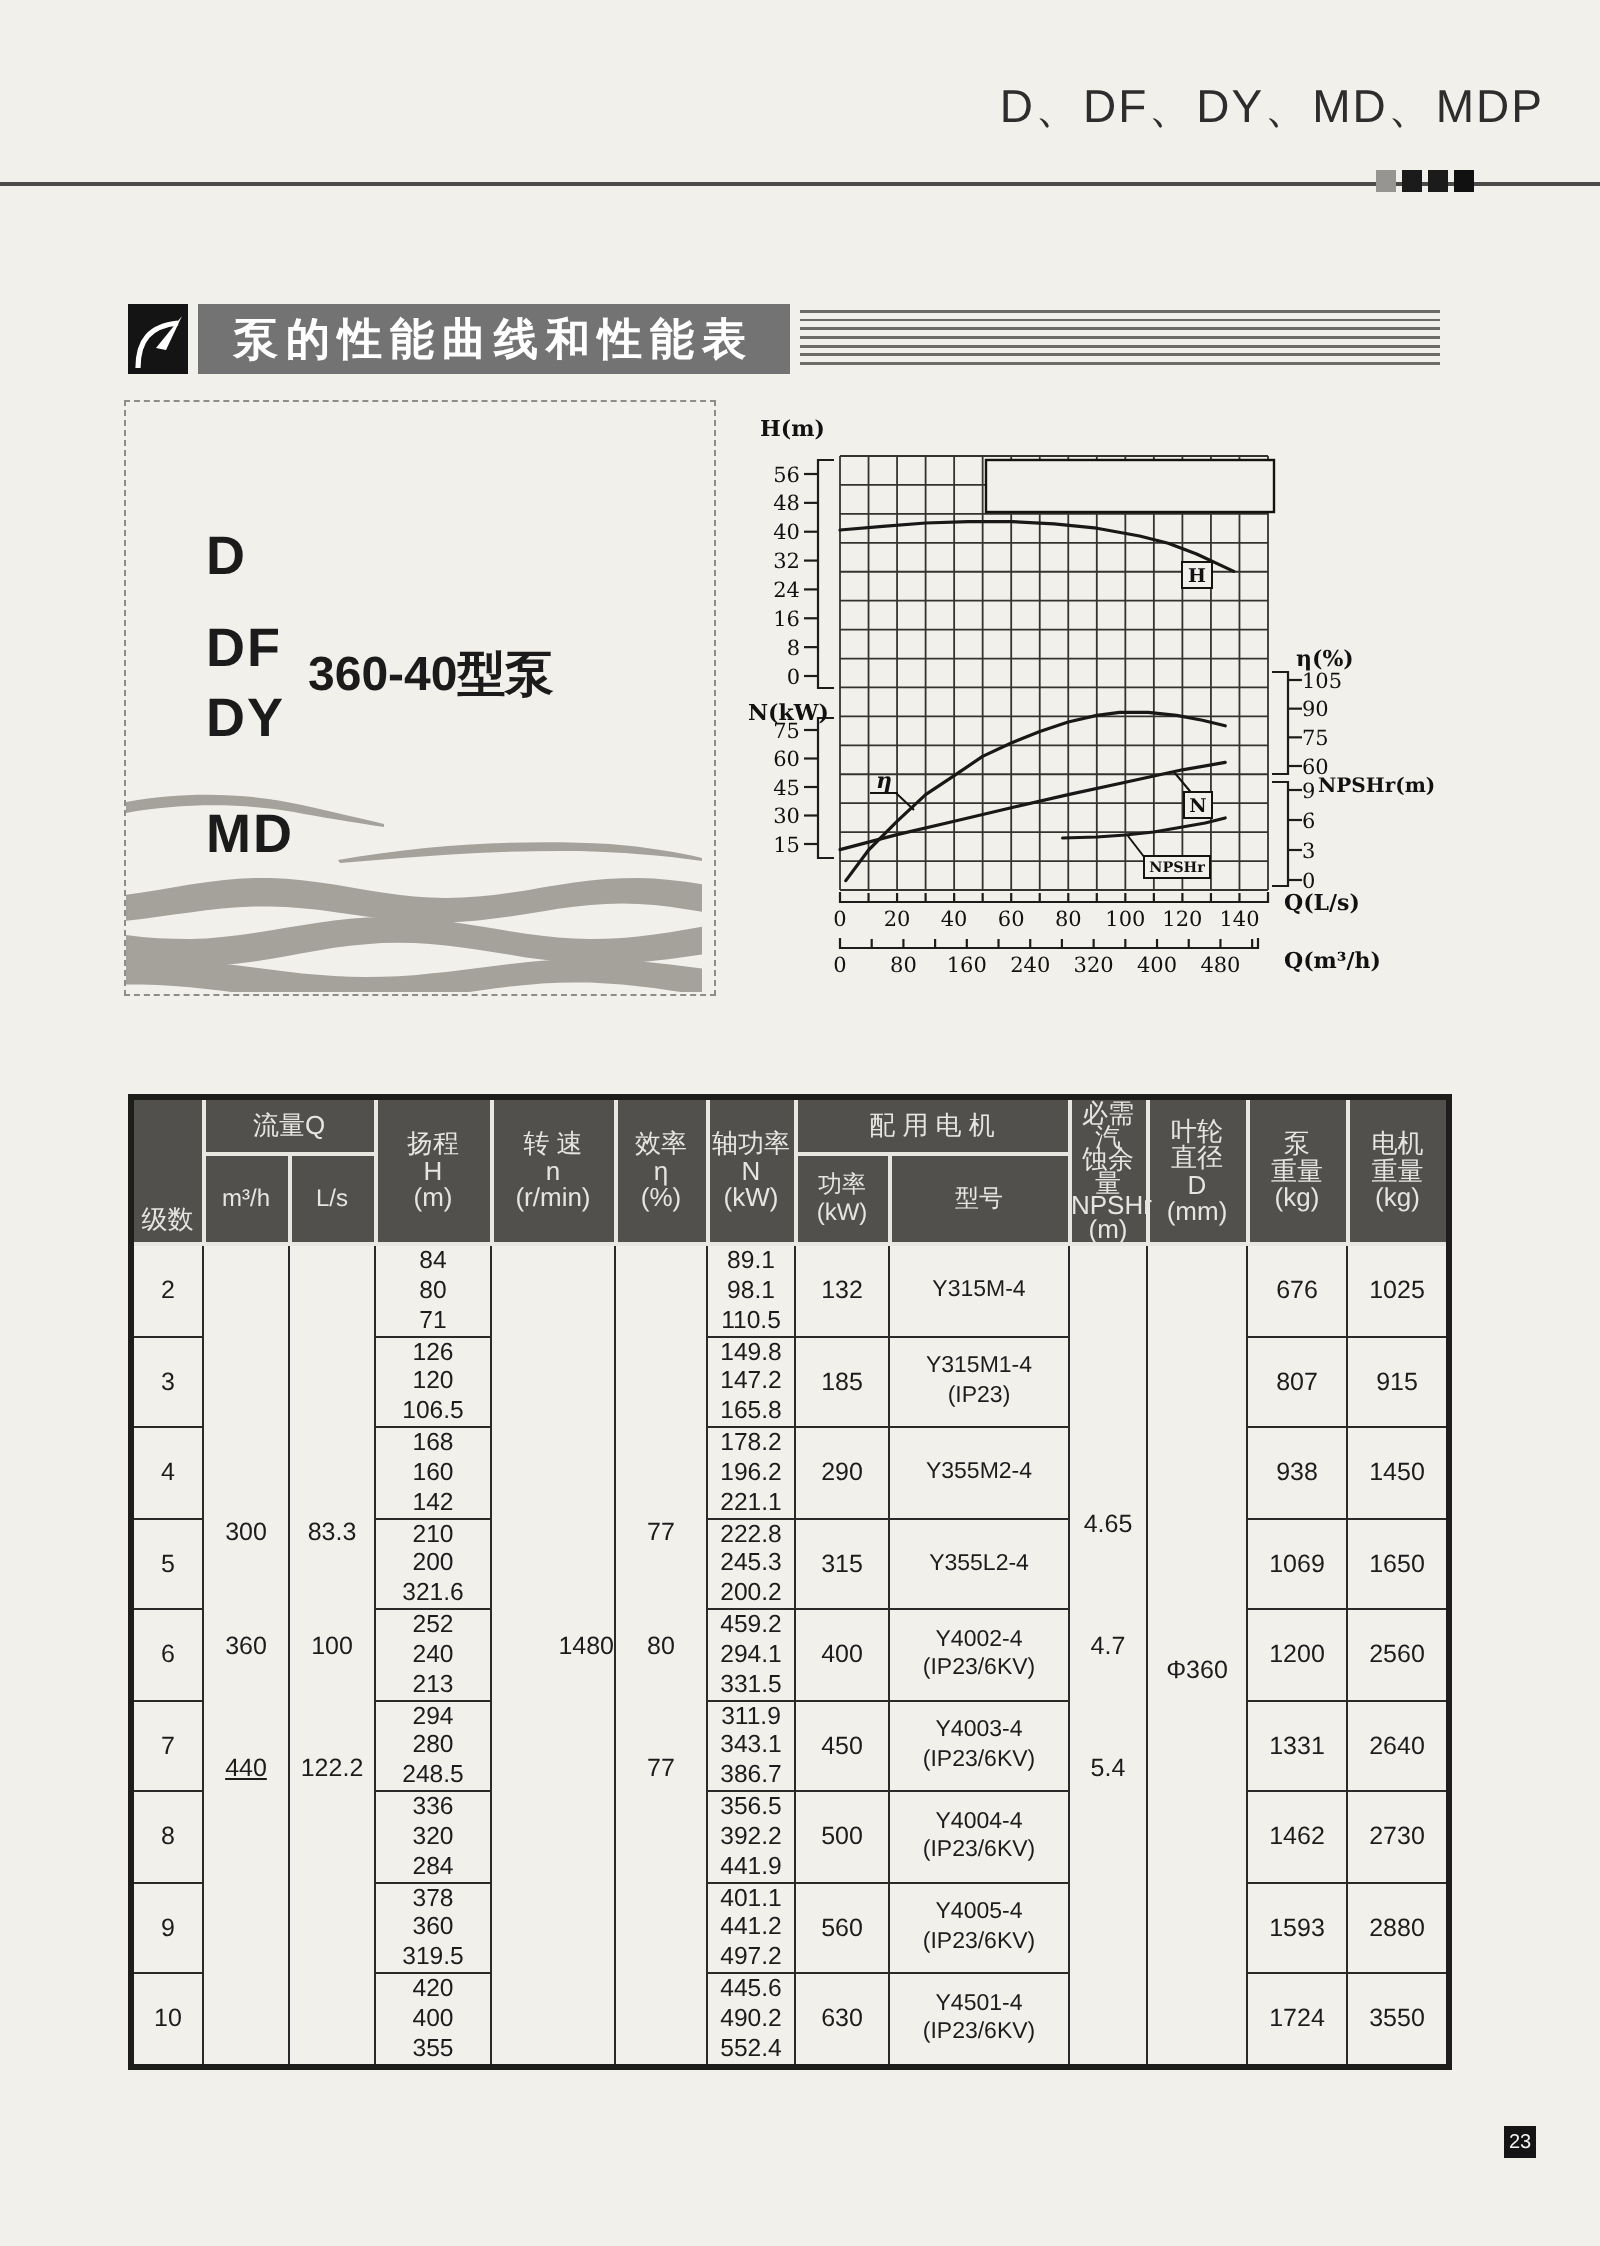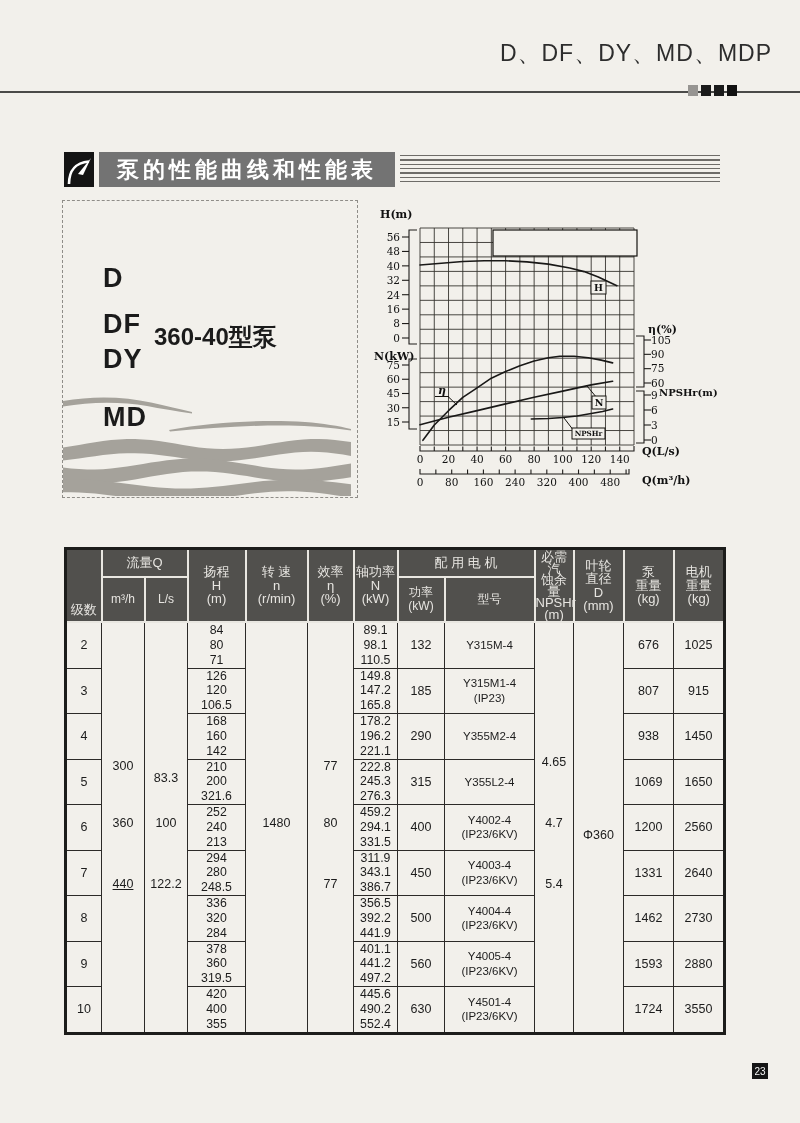--- a/index.html
+++ b/index.html
@@ -310,33 +310,33 @@
             <td>2</td>
             <td class="span-cell" rowspan="9">
               <div class="swrap">
                 <div class="sval" style="top: 35%;">300</div>
                 <div class="sval" style="top: 49%;">360</div>
                 <div class="sval" style="top: 64%; text-decoration: underline;">440</div>
               </div>
             </td>
             <td class="span-cell" rowspan="9">
               <div class="swrap">
-                <div class="sval" style="top: 35%; margin-top: 12px;">83.3</div>
+                <div class="sval" style="top: 35%;">83.3</div>
                 <div class="sval" style="top: 49%;">100</div>
                 <div class="sval" style="top: 64%;">122.2</div>
               </div>
             </td>
             <td>
               <div class="l3">84</div>
               <div class="l3">80</div>
               <div class="l3">71</div>
             </td>
             <td class="span-cell" rowspan="9">
               <div class="swrap">
-                <div class="sval" style="top: 49%;">1480</div>
+                <div class="sval" style="top: 49%; text-align: right;">1480</div>
               </div>
             </td>
             <td class="span-cell" rowspan="9">
               <div class="swrap">
                 <div class="sval" style="top: 35%;">77</div>
                 <div class="sval" style="top: 49%;">80</div>
                 <div class="sval" style="top: 64%;">77</div>
               </div>
             </td>
             <td>
@@ -405,21 +405,21 @@
           <tr>
             <td>5</td>
             <td>
               <div class="l3">210</div>
               <div class="l3">200</div>
               <div class="l3">321.6</div>
             </td>
             <td>
               <div class="l3">222.8</div>
               <div class="l3">245.3</div>
-              <div class="l3">276.3</div>
+              <div class="l3">200.2</div>
             </td>
             <td>315</td>
             <td>
               <div class="lm">Y355L2-4</div>
             </td>
             <td>1069</td>
             <td>1650</td>
           </tr>
           <tr>
             <td>6</td>

